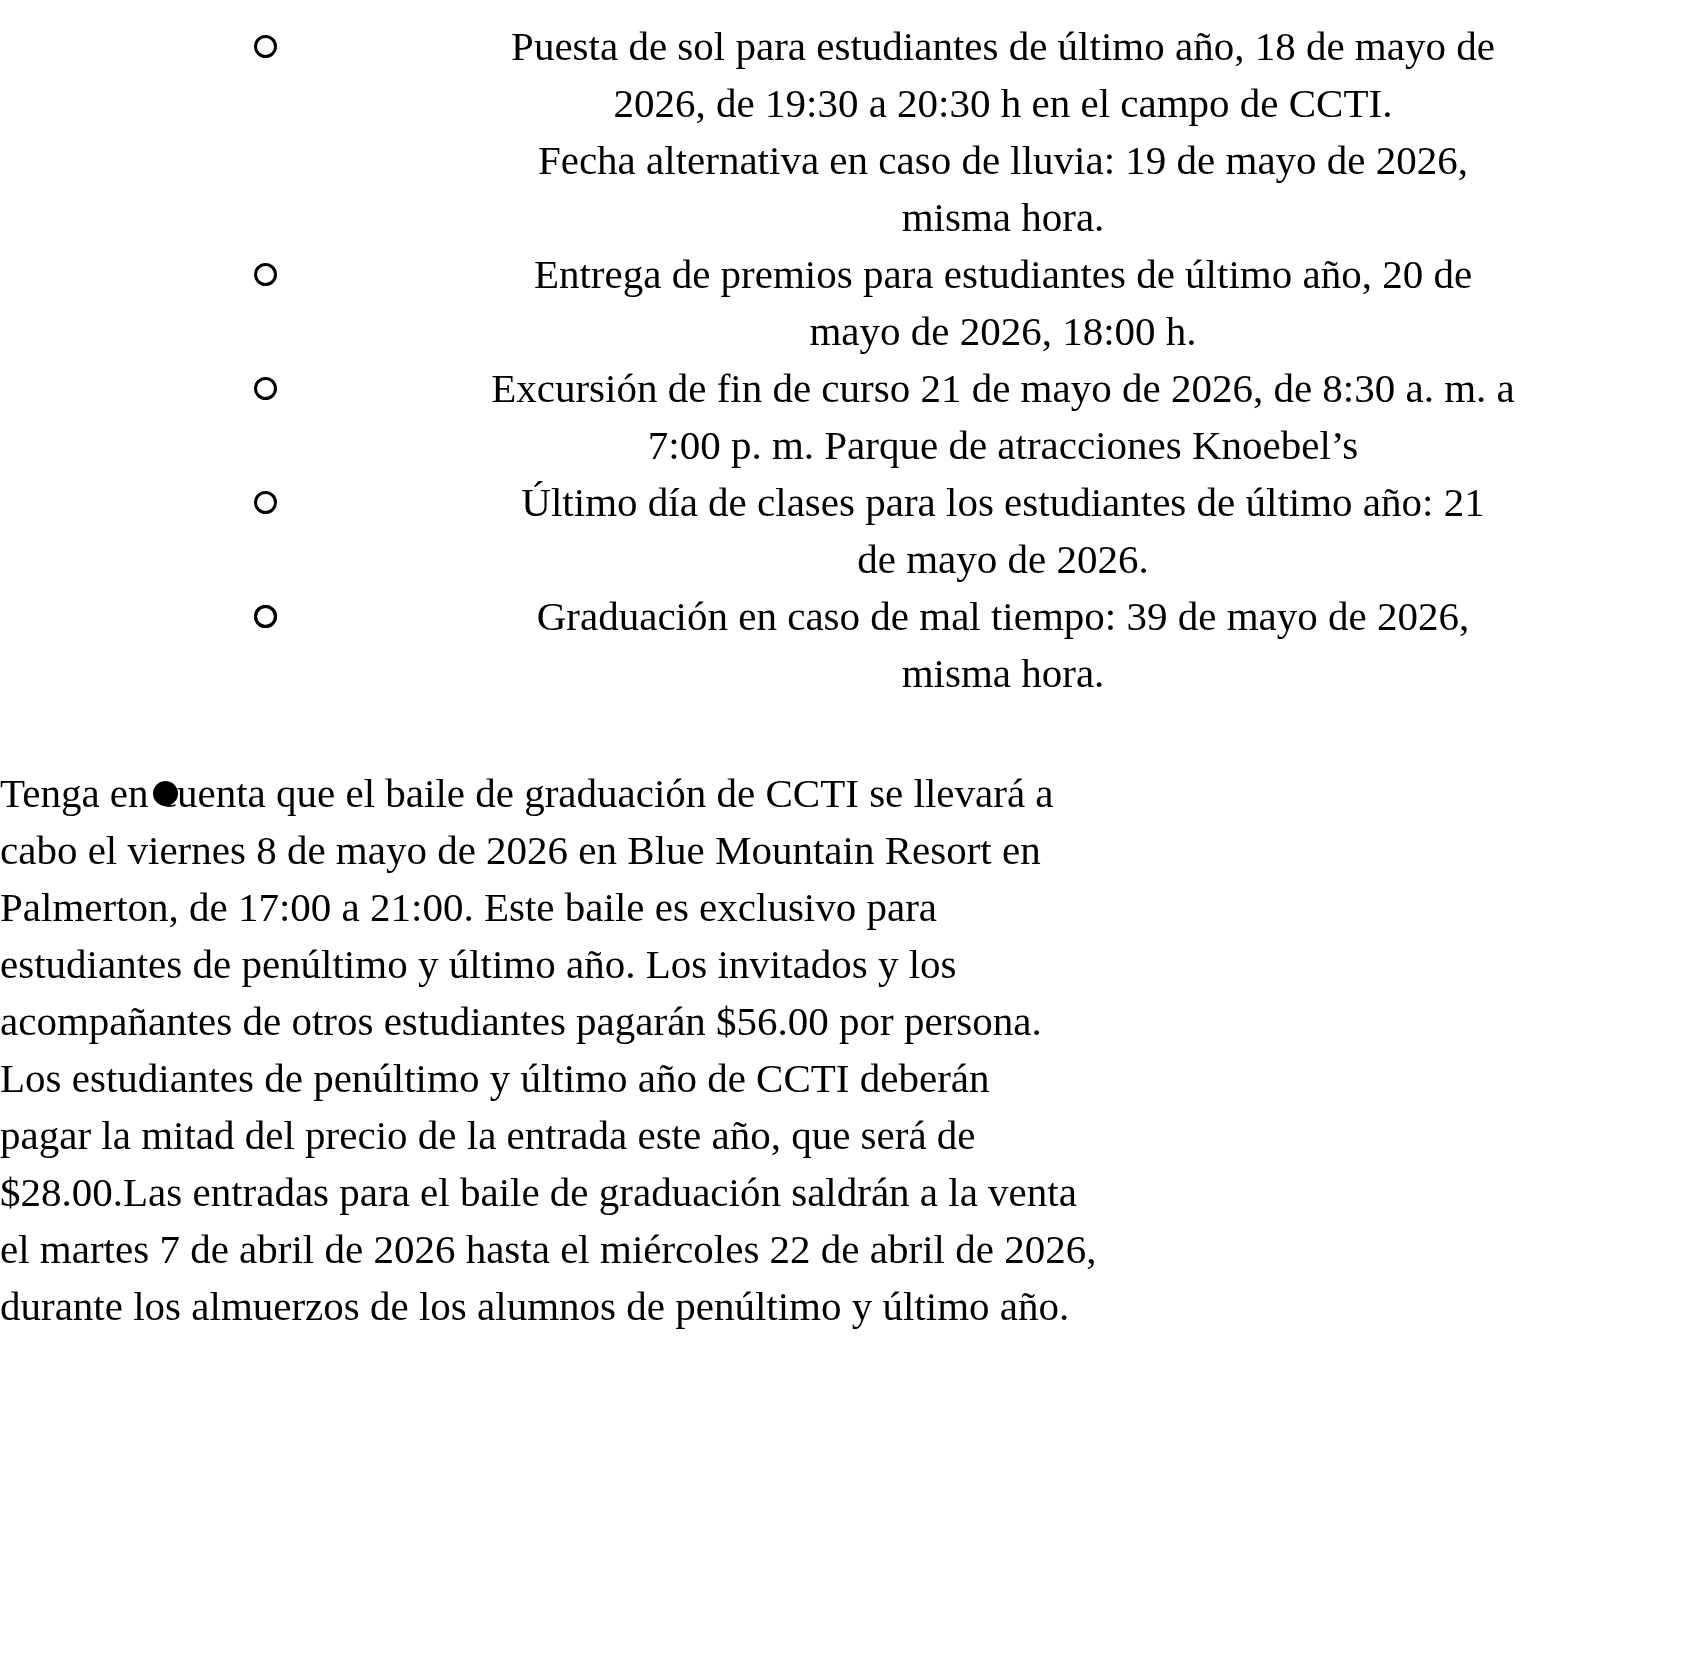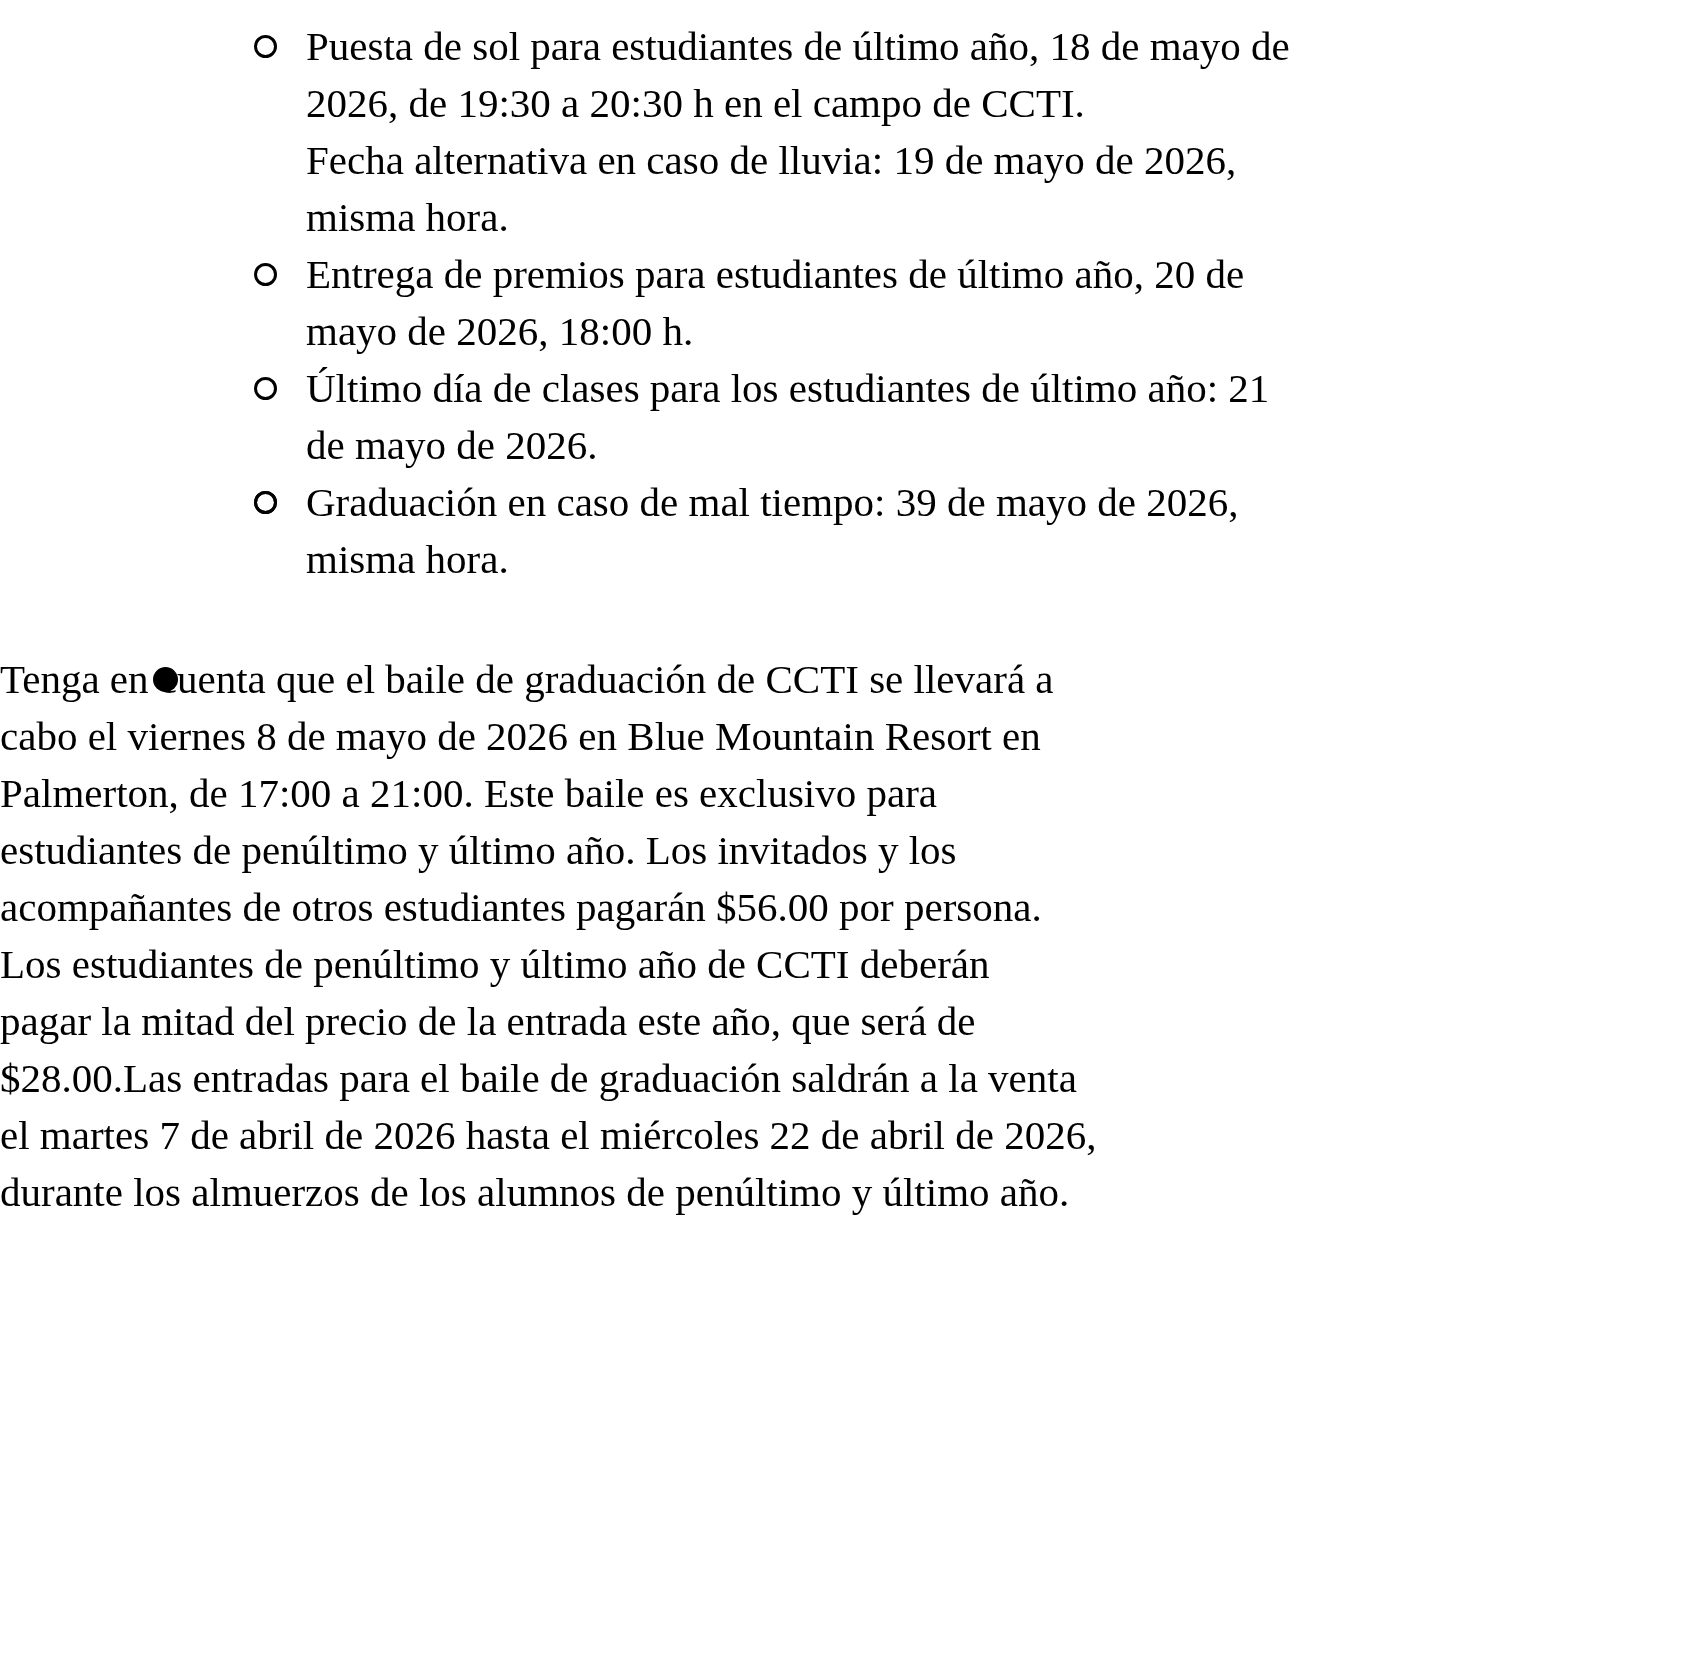--- a/index.html
+++ b/index.html
@@ -24,20 +24,21 @@
     box-sizing: border-box;
   }
   .item-text {
     display: block;
     white-space: pre;
   }
   
   .sub-item {
     position: relative;
     padding-left: 306px;
+    text-align: center;
   }
   .sub-marker {
     position: absolute;
     left: 254px;
     top: 17px;
     width: 17px;
     height: 17px;
     border: 3px solid #000000;
     border-radius: 50%;
     box-sizing: content-box;
@@ -72,20 +73,25 @@
 Fecha alternativa en caso de lluvia: 19 de mayo de 2026,
 misma hora.</span>
     </div>
 
     <div class="sub-item">
       <span class="sub-marker"></span>
       <span class="item-text">Entrega de premios para estudiantes de último año, 20 de
 mayo de 2026, 18:00 h.</span>
     </div>
 
+    <div class="sub-item">
+      <span class="sub-marker"></span>
+      <span class="item-text">Excursión de fin de curso 21 de mayo de 2026, de 8:30 a. m. a
+7:00 p. m. Parque de atracciones Knoebel’s</span>
+    </div>
 
     <div class="sub-item">
       <span class="sub-marker"></span>
       <span class="item-text">Último día de clases para los estudiantes de último año: 21
 de mayo de 2026.</span>
     </div>
 
     <div class="sub-item">
       <span class="sub-marker"></span>
     </div>

